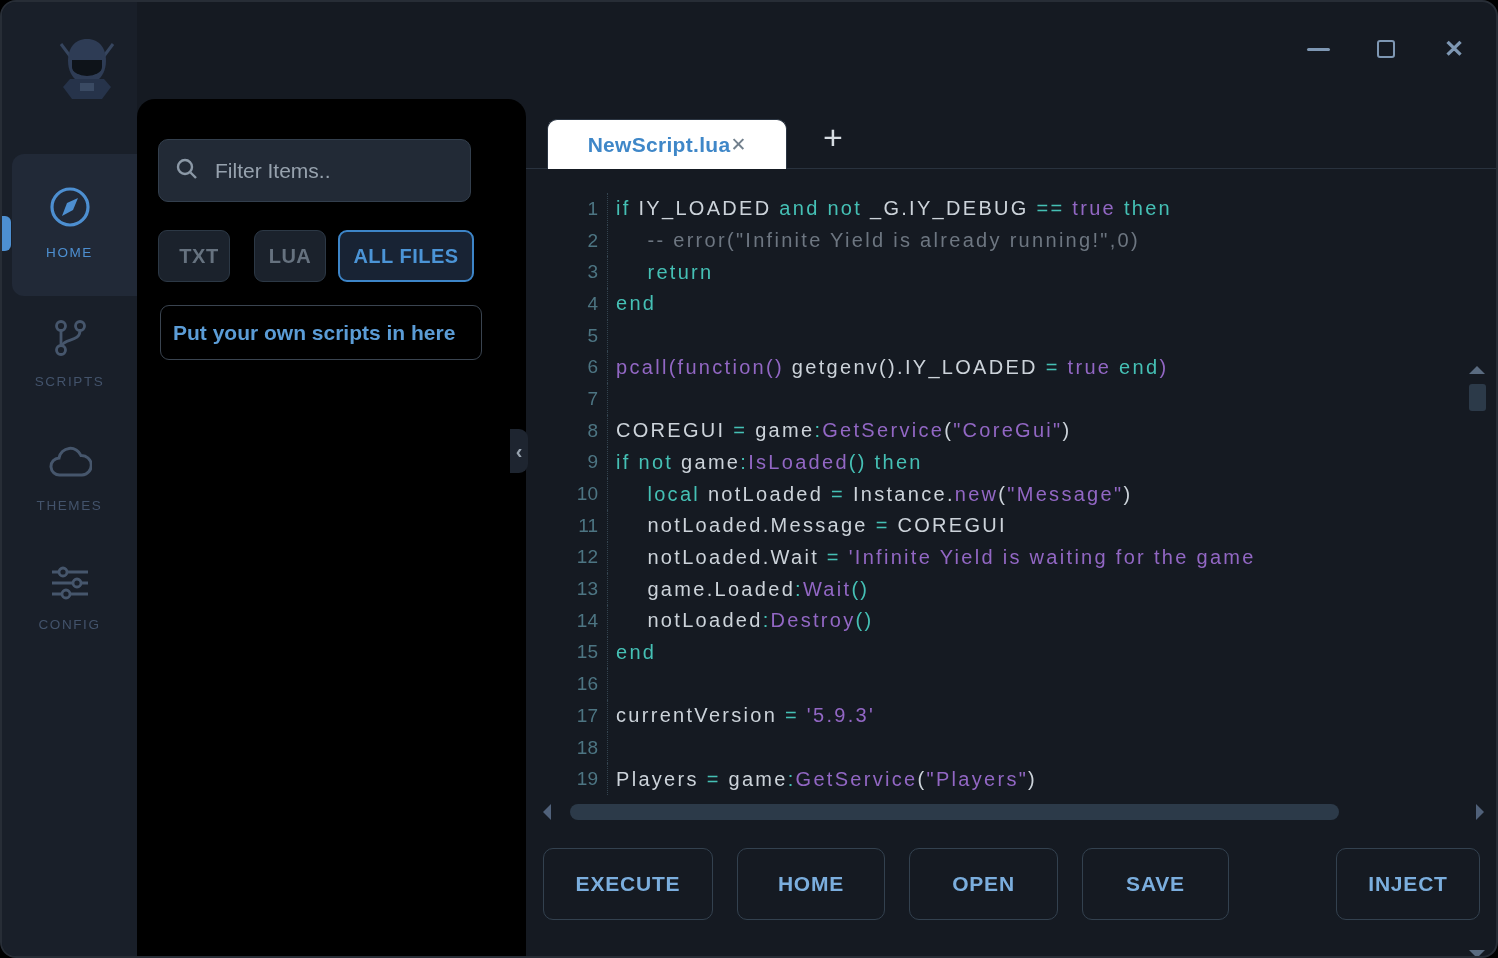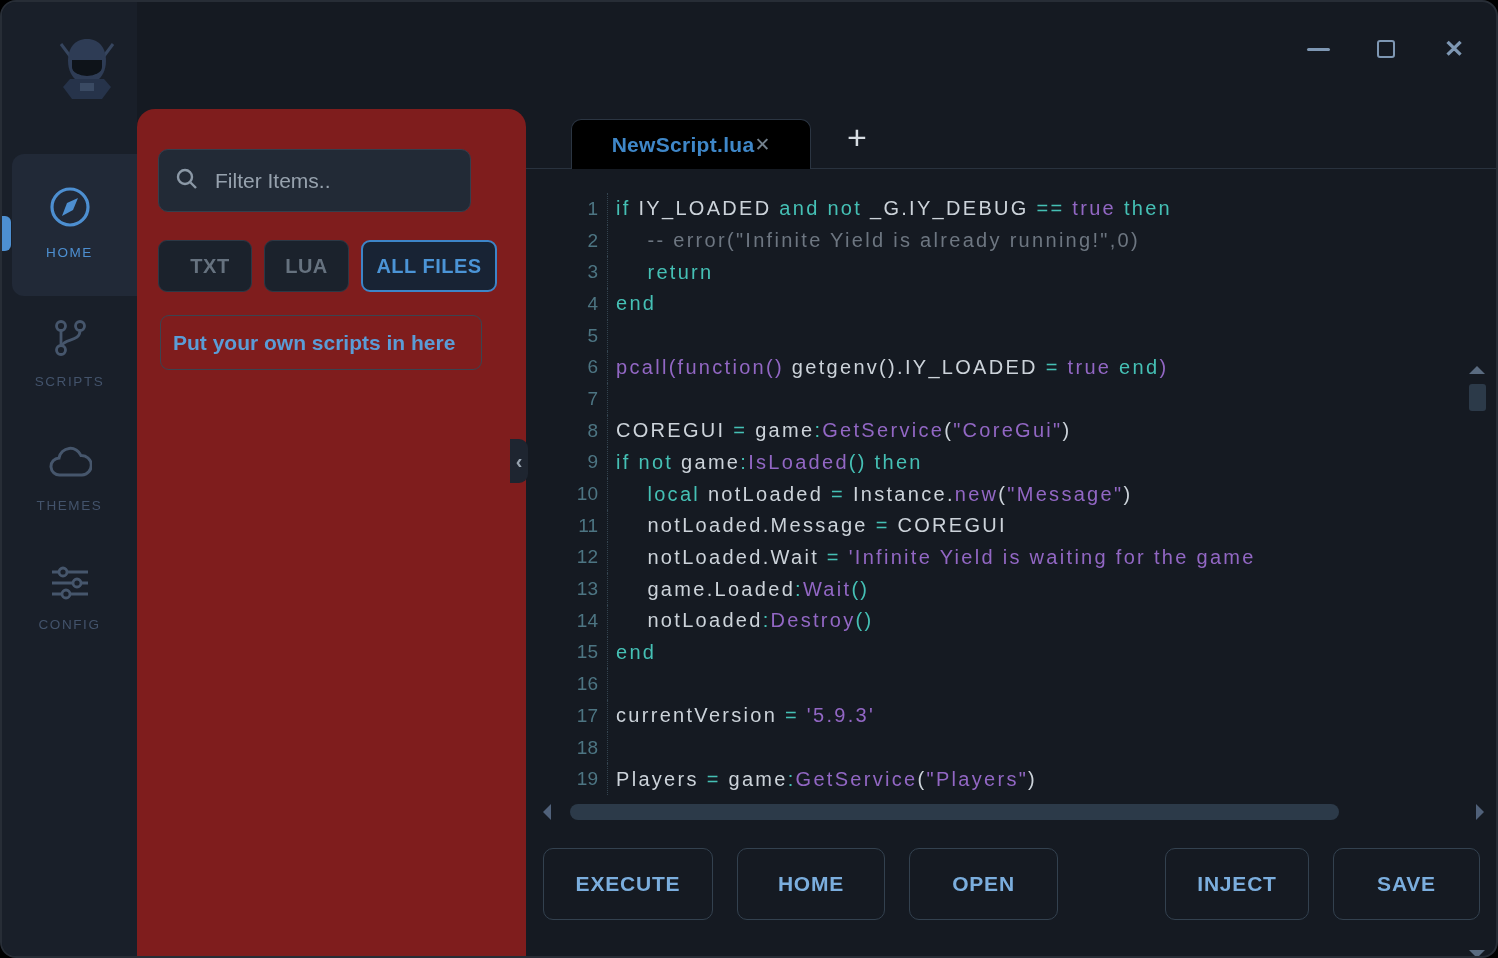--- a/index.html
+++ b/index.html
@@ -21,35 +21,35 @@
   .nav-scripts{top:316px;}
   .nav-themes{top:444px;}
   .nav-config{top:563px;}
   
   .titlebar-controls{position:absolute;top:33px;right:30px;display:flex;gap:44px;}
   .win-btn{width:24px;height:28px;display:flex;align-items:center;justify-content:center;cursor:pointer;color:#7e97b3;}
   .min-bar{width:23px;height:3px;background:#7e97b3;border-radius:2px;}
   .max-box{width:18px;height:18px;border:2.5px solid #7e97b3;border-radius:3px;}
   .close-x{font-size:24px;font-weight:bold;color:#7e97b3;line-height:1;}
   
-  .panel{position:absolute;left:135px;top:107px;width:389px;bottom:0;background:#7f1d1d;border-radius:18px 18px 0 0;}
+  .panel{position:absolute;left:135px;top:97px;width:389px;bottom:0;background:#000000;border-radius:18px 18px 0 0;}
   .search-box{position:absolute;left:21px;top:40px;width:313px;height:63px;border:1px solid #333f4d;border-radius:10px;background:#222a36;display:flex;align-items:center;padding:0 16px;gap:14px;}
   .search-box input{flex:1;background:transparent;border:none;outline:none;font-size:21px;color:#aeb8c4;}
   .search-box input::placeholder{color:#97a2ae;}
   .filters{position:absolute;left:21px;top:131px;display:flex;gap:12px;}
   .filter{height:52px;border-radius:9px;border:1.5px solid #2c3845;background:#1b222c;color:#66727f;font-size:20px;font-weight:bold;letter-spacing:.5px;cursor:pointer;}
-  .filter.f-txt{width:94px;padding-left:16px;}
-  .filter.f-lua{width:85px;}
+  .filter.f-txt{width:72px;padding-left:16px;}
+  .filter.f-lua{width:72px;margin-left:12px;}
   .filter.f-all{width:136px;}
   .filter.active{border:2px solid #3d85c8;background:#182334;color:#4b94d6;}
   .script-item{position:absolute;left:23px;top:206px;width:322px;height:55px;border:1px solid #3a4450;border-radius:9px;line-height:53px;padding:0 12px;font-size:21px;font-weight:bold;color:#5b9cd6;white-space:nowrap;overflow:hidden;cursor:pointer;}
   .collapse-tab{position:absolute;right:-2px;top:330px;width:18px;height:44px;background:#1e2530;border-radius:0 9px 9px 0;display:flex;align-items:center;justify-content:center;color:#97a2ae;font-size:20px;font-weight:bold;cursor:pointer;}
   
   .tabbar{position:absolute;left:524px;right:0;top:97px;height:70px;border-bottom:1px solid #29323e;display:flex;}
-  .tab{position:relative;margin-left:45px;width:240px;height:50px;align-self:flex-end;bottom:-1px;background:#000000;border:1.5px solid #2b3542;border-bottom:none;border-radius:10px 10px 0 0;display:flex;align-items:center;justify-content:center;cursor:pointer;}
+  .tab{position:relative;margin-left:21px;width:240px;height:50px;align-self:flex-end;bottom:-1px;background:#ffffff;border:1.5px solid #2b3542;border-bottom:none;border-radius:10px 10px 0 0;display:flex;align-items:center;justify-content:center;cursor:pointer;}
   .tab-title{font-size:21px;font-weight:bold;color:#3f87c8;letter-spacing:.3px;}
   .tab-close{font-size:19px;color:#72808d;cursor:pointer;}
   .newtab{margin-left:36px;align-self:center;margin-top:6px;font-size:34px;font-weight:200;color:#d6dce2;cursor:pointer;line-height:1;}
   
   .editor{position:absolute;left:524px;right:0;top:168px;height:632px;}
   .code{padding-top:23px;}
   .code-line{display:flex;height:31.7px;font-family:"DejaVu Sans Mono",monospace;font-size:20px;letter-spacing:2.3px;}
   .gutter{flex:none;width:82px;align-self:stretch;display:flex;align-items:center;justify-content:flex-end;padding-right:9px;border-right:1px dotted #33434f;color:var(--linenum);font-size:19px;letter-spacing:0;}
   .ltext{padding-left:8px;white-space:pre;display:flex;align-items:center;color:var(--plain);overflow:hidden;}
   .sk{color:var(--keyword);} .sp{color:var(--plain);} .sv{color:var(--literal);} .sc{color:var(--comment);}
@@ -263,17 +263,17 @@
   <div class="hscroll">
     <div class="arr-left"></div>
     <div class="h-thumb"></div>
     <div class="arr-right"></div>
   </div>
 
   <div class="actions">
     <button class="action a-execute">EXECUTE</button>
     <button class="action a-clear">HOME</button>
     <button class="action a-open">OPEN</button>
+    <button class="action a-save">SAVE</button>
     <button class="action a-inject">INJECT</button>
-    <button class="action a-save">SAVE</button>
   </div>
 
 </div>
 
 </body></html>

